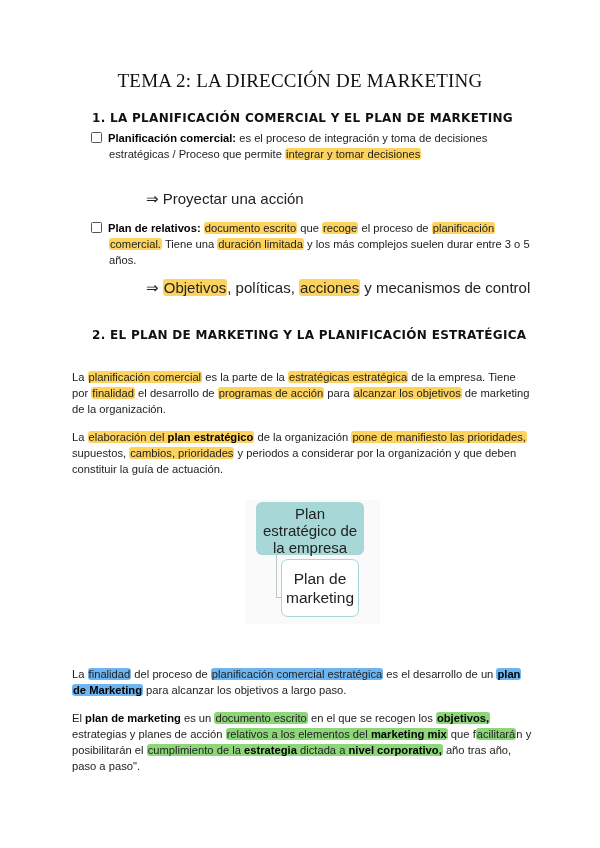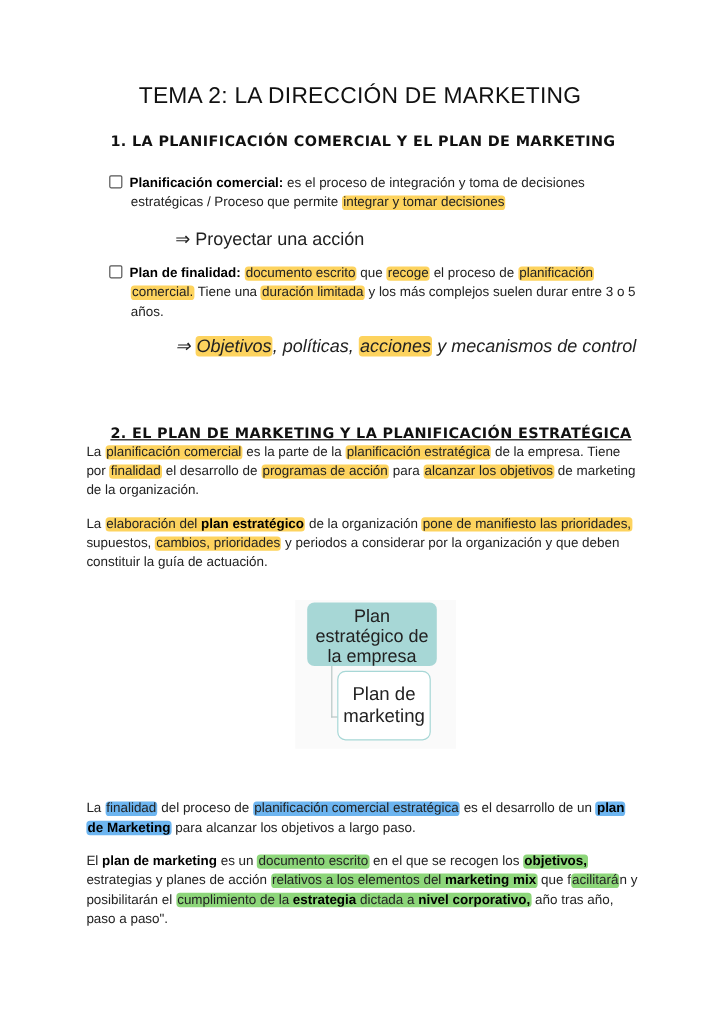--- a/index.html
+++ b/index.html
@@ -1,19 +1,19 @@
 <!DOCTYPE html>
 <html><head>
 <meta charset="utf-8">
 <style>
   html, body { margin:0; padding:0; background:#ffffff; }
   body { width:600px; height:848px; position:relative; overflow:hidden;
          font-family:"Liberation Sans", sans-serif; color:#1a1a1a; }
   .title { position:absolute; left:0; width:600px; top:70px; text-align:center;
-           font-family:Liberation Sans, sans-serif; font-size:19px; letter-spacing:0.2px; color:#111; }
+           font-family:Liberation Serif, serif; font-size:19px; letter-spacing:0.2px; color:#111; }
   .h2 { position:absolute; font-family:"DejaVu Sans", sans-serif; font-weight:bold;
         font-size:12px; letter-spacing:0.3px; color:#111; }
   .p { position:absolute; font-size:11.2px; line-height:16px; color:#222; }
   .hl-y { background:#fdd35e; border-radius:3px; padding:0 1px;margin-top:12px; }
   .hl-b { background:#6db5f0; border-radius:3px; padding:0 1px; }
   .hl-g { background:#8dd67a; border-radius:3px; padding:0 1px; }
   b { color:#000; }
   .cb { display:inline-block; width:9px; height:9px; border:1.3px solid #555; border-radius:1.5px;
         vertical-align:-1px; margin-right:6px; }
   .bullet-row { position:absolute; left:91px; font-size:11.2px; line-height:16px; color:#222; }
@@ -28,39 +28,39 @@
   .box2 { position:absolute; left:35px; top:59px; width:78px; height:58px; background:#fff;
           border:1.5px solid #a7d7d6; border-radius:7px; text-align:center; font-size:15.5px; line-height:19px; color:#222; padding-top:9px; box-sizing:border-box; }
 </style>
 </head>
 <body>
 
 <div class="title">TEMA 2: LA DIRECCIÓN DE MARKETING</div>
 
 <div class="h2" style="left:92px; top:111px;">1. LA PLANIFICACIÓN COMERCIAL Y EL PLAN DE MARKETING</div>
 
-<div class="bullet-row" style="top:145px;">
+<div class="bullet-row" style="top:130px;">
   <span class="cb"></span><b>Planificación comercial:</b><span> es el proceso de integración y toma de decisiones</span><br>
   <span class="indent">estratégicas / Proceso que permite </span><span class="hl-y">integrar y tomar decisiones</span>
 </div>
 <div class="arrow-row" style="top:190px;">⇒ Proyectar una acción</div>
 
 <div class="bullet-row" style="top:220px;">
-  <span class="cb"></span><b>Plan de finalidad:</b> <span class="hl-y">documento escrito</span><span> que </span><span class="hl-y">recoge</span><span> el proceso de </span><span class="hl-y">planificación</span><br>
+  <span class="cb"></span><b>Plan de relativos:</b> <span class="hl-y">documento escrito</span><span> que </span><span class="hl-y">recoge</span><span> el proceso de </span><span class="hl-y">planificación</span><br>
   <span class="indent"></span><span class="hl-y">comercial.</span><span> Tiene una </span><span class="hl-y">duración limitada</span><span> y los más complejos suelen durar entre 3 o 5</span><br>
   <span class="indent">años.</span>
 </div>
-<div class="arrow-row" style="top:279px;font-style:italic;">
+<div class="arrow-row" style="top:279px;">
   <span>⇒ </span><span class="hl-y">Objetivos</span><span>, políticas, </span><span class="hl-y">acciones</span><span> y mecanismos de control</span>
 </div>
 
-<div class="h2" style="left:92px; top:354px;text-decoration:underline;">2. EL PLAN DE MARKETING Y LA PLANIFICACIÓN ESTRATÉGICA</div>
+<div class="h2" style="left:92px; top:328px;">2. EL PLAN DE MARKETING Y LA PLANIFICACIÓN ESTRATÉGICA</div>
 
 <div class="p" style="left:72px; top:369px;">
-  <span>La </span><span class="hl-y">planificación comercial</span><span> es la parte de la </span><span class="hl-y">planificación estratégica</span><span> de la empresa. Tiene</span><br>
+  <span>La </span><span class="hl-y">planificación comercial</span><span> es la parte de la </span><span class="hl-y">estratégicas estratégica</span><span> de la empresa. Tiene</span><br>
   <span>por </span><span class="hl-y">finalidad</span><span> el desarrollo de </span><span class="hl-y">programas de acción</span><span> para </span><span class="hl-y">alcanzar los objetivos</span><span> de marketing</span><br>
   <span>de la organización.</span>
 </div>
 
 <div class="p" style="left:72px; top:429px;">
   <span>La </span><span class="hl-y"><span>elaboración del </span><b>plan estratégico</b></span><span> de la organización </span><span class="hl-y">pone de manifiesto las prioridades,</span><br>
   <span>supuestos, </span><span class="hl-y">cambios, prioridades</span><span> y periodos a considerar por la organización y que deben</span><br>
   <span>constituir la guía de actuación.</span>
 </div>
 

